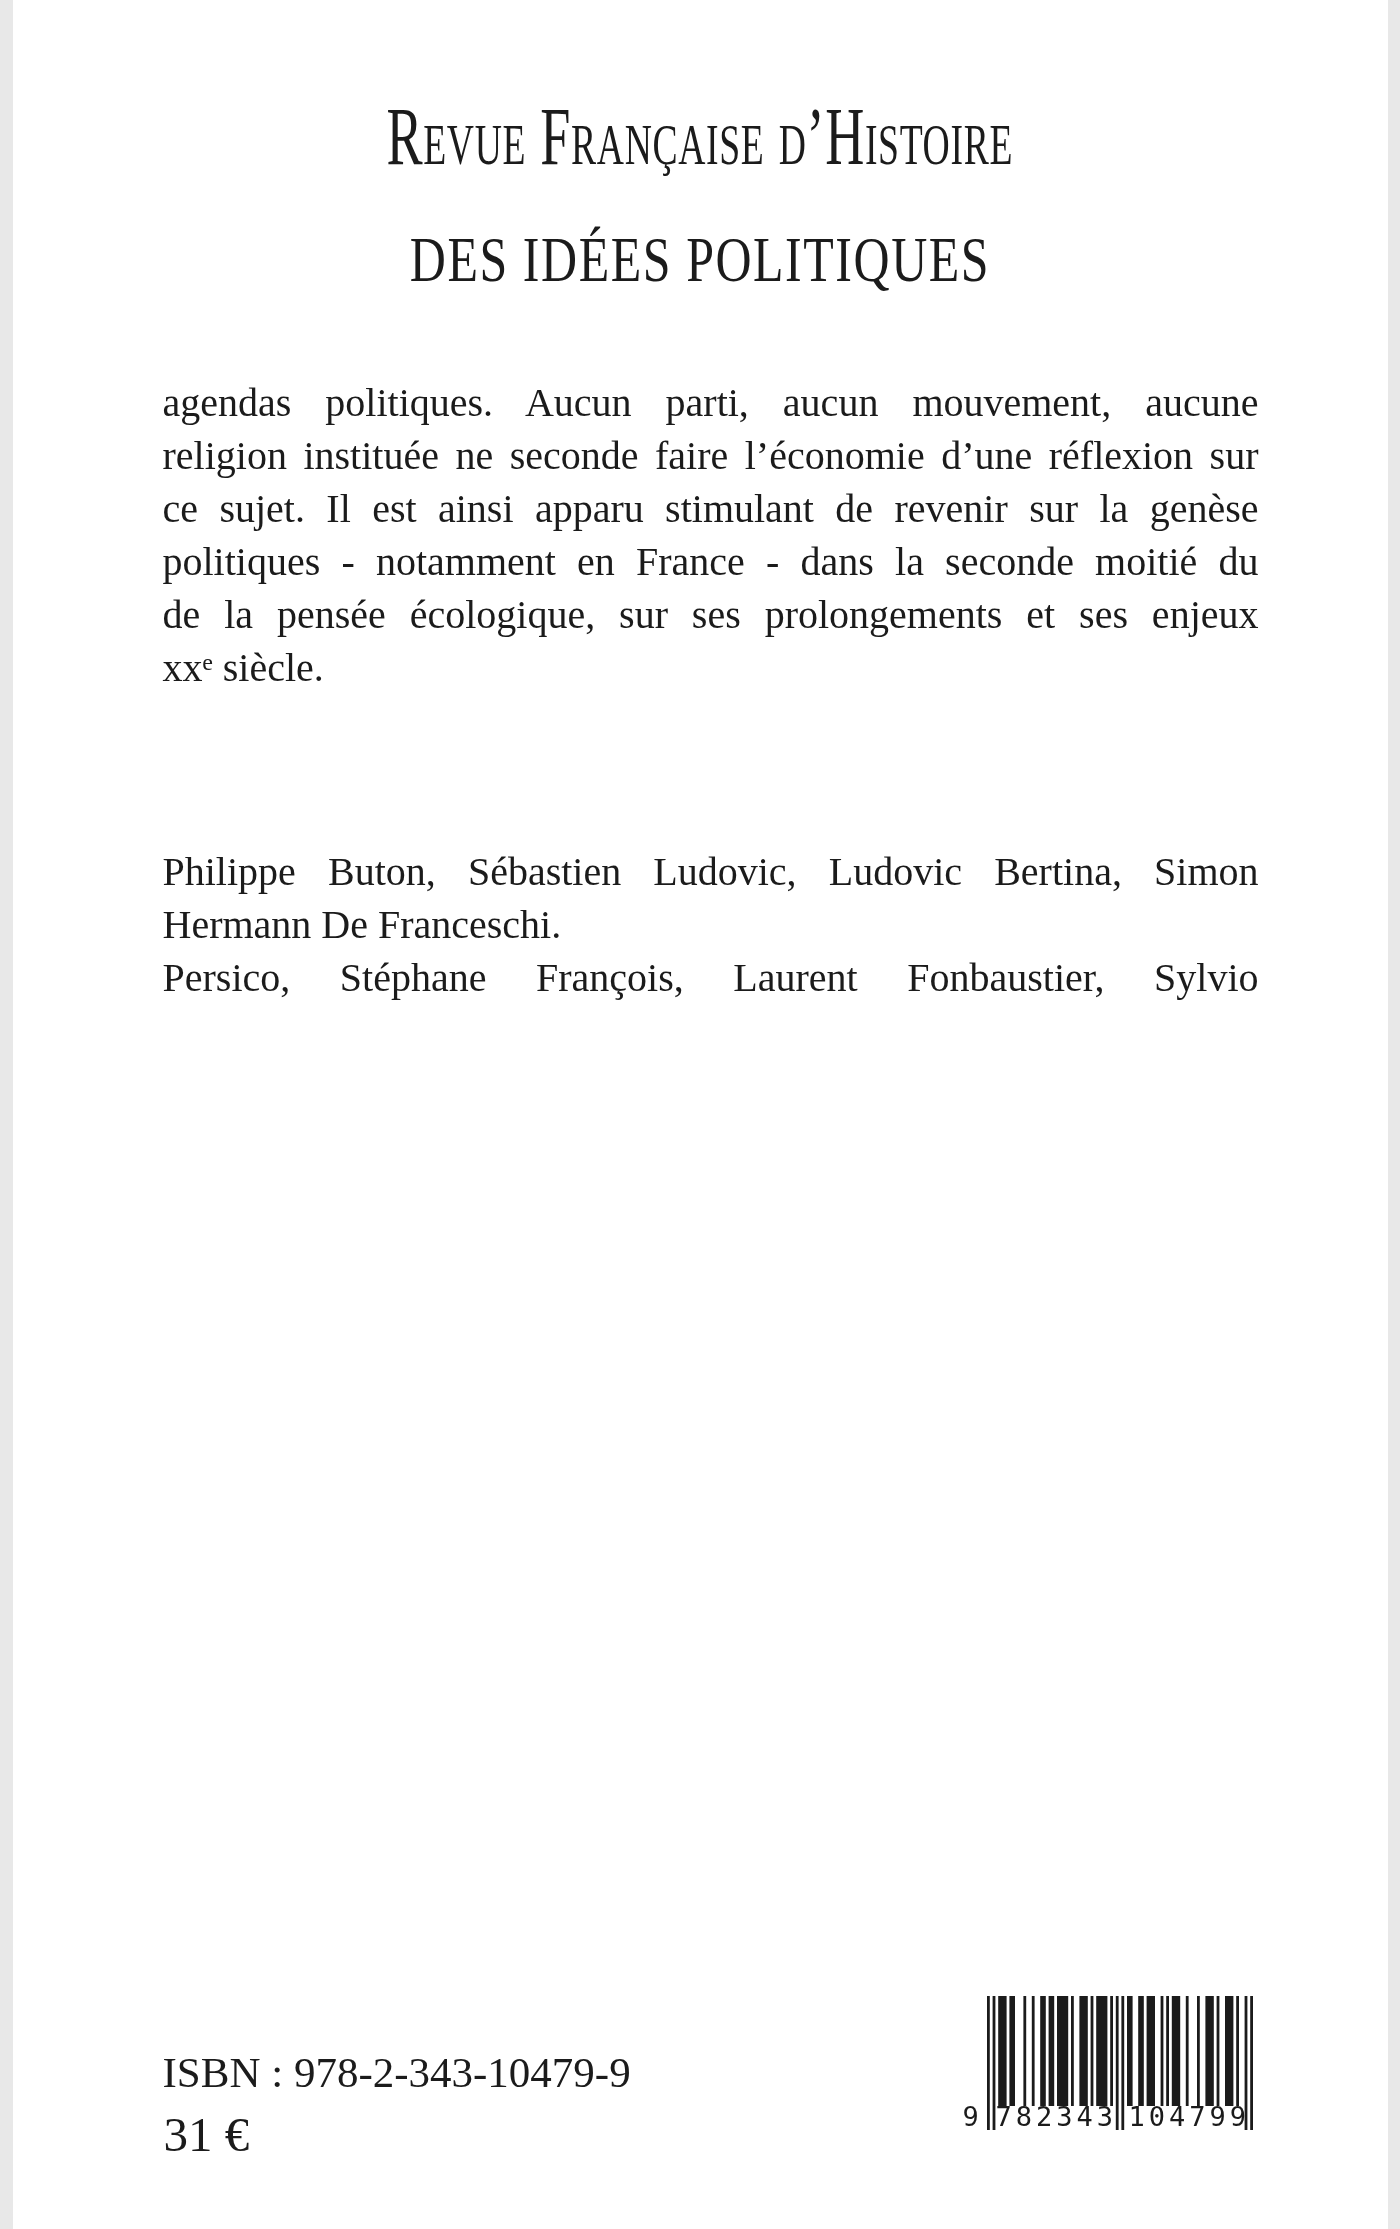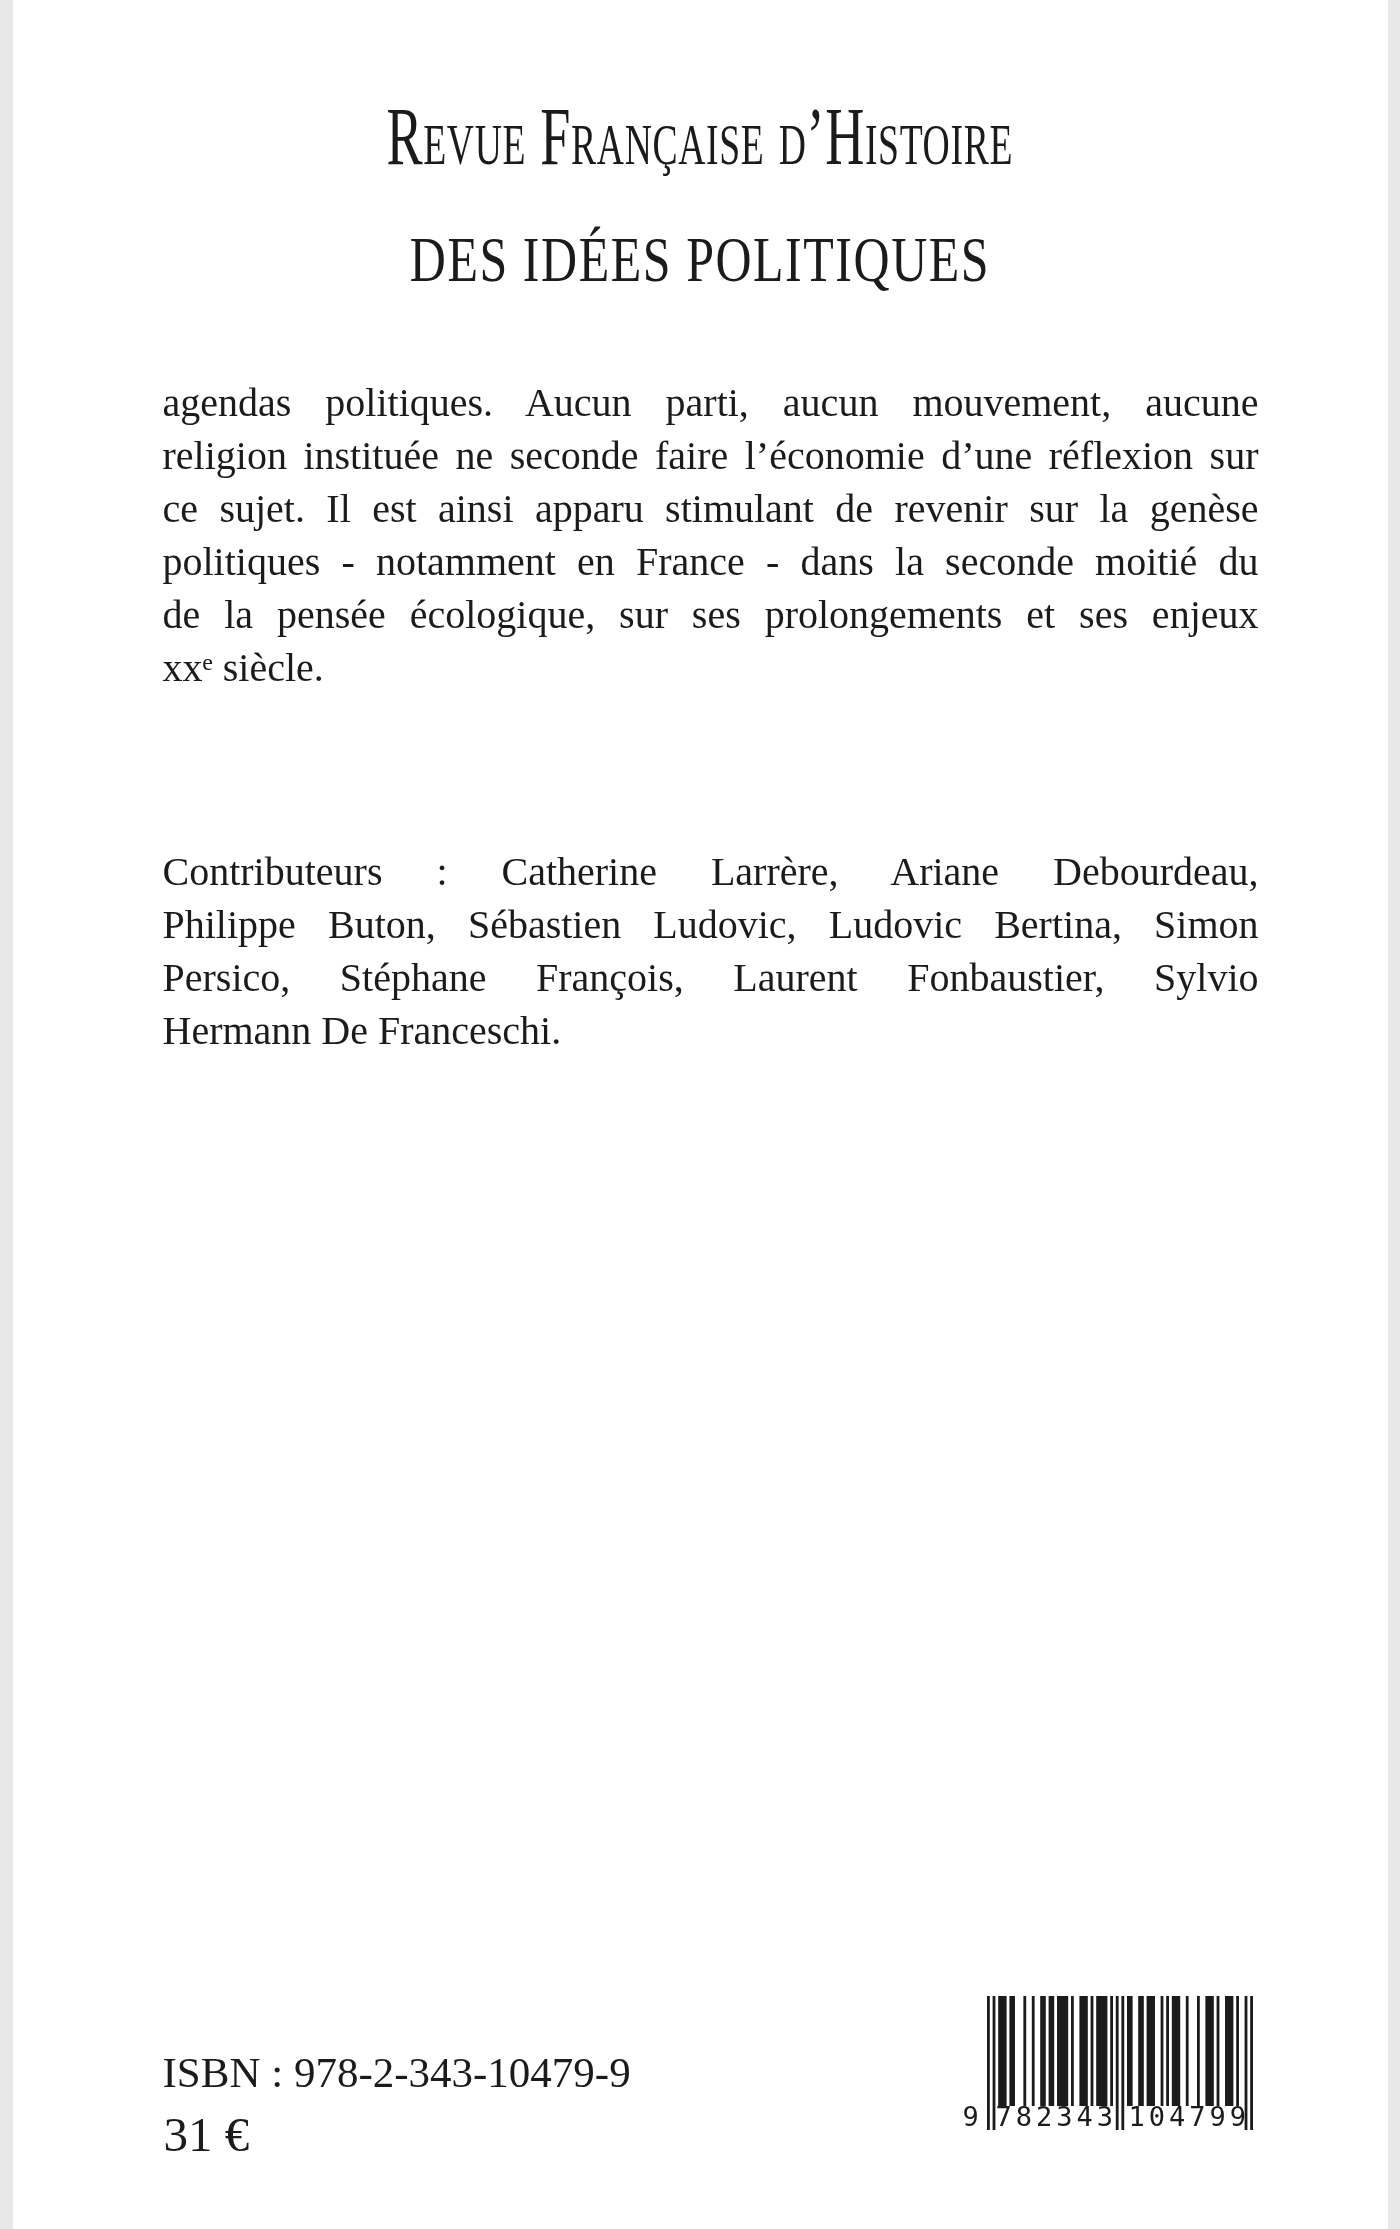--- a/index.html
+++ b/index.html
@@ -57,24 +57,23 @@
   <div class="para desc">
       <div class="jline">agendas politiques. Aucun parti, aucun mouvement, aucune</div>
       <div class="jline">religion instituée ne seconde faire l’économie d’une réflexion sur</div>
       <div class="jline">ce sujet. Il est ainsi apparu stimulant de revenir sur la genèse</div>
       <div class="jline">politiques - notamment en France - dans la seconde moitié du</div>
       <div class="jline">de la pensée écologique, sur ses prolongements et ses enjeux</div>
       <div class="jline last">xxᵉ siècle.</div>
     </div>
 
   <div class="para contrib">
-      <div class="jline">Contributeurs : Catherine Larrère, Ariane Debourdeau,</div>
       <div class="jline">Philippe Buton, Sébastien Ludovic, Ludovic Bertina, Simon</div>
+      <div class="jline last">Hermann De Franceschi.</div>
       <div class="jline">Persico, Stéphane François, Laurent Fonbaustier, Sylvio</div>
-      <div class="jline last">Hermann De Franceschi.</div>
     </div>
 
   <div class="isbn">ISBN : 978-2-343-10479-9</div>
   <div class="price">31 €</div>
 
   <div class="barcode">
       <svg width="266" height="134">
         <rect x="0.0" y="0" width="2.8" height="134" fill="#1b1b1b"></rect>
         <rect x="5.6" y="0" width="2.8" height="134" fill="#1b1b1b"></rect>
         <rect x="11.2" y="0" width="8.4" height="110" fill="#1b1b1b"></rect>

